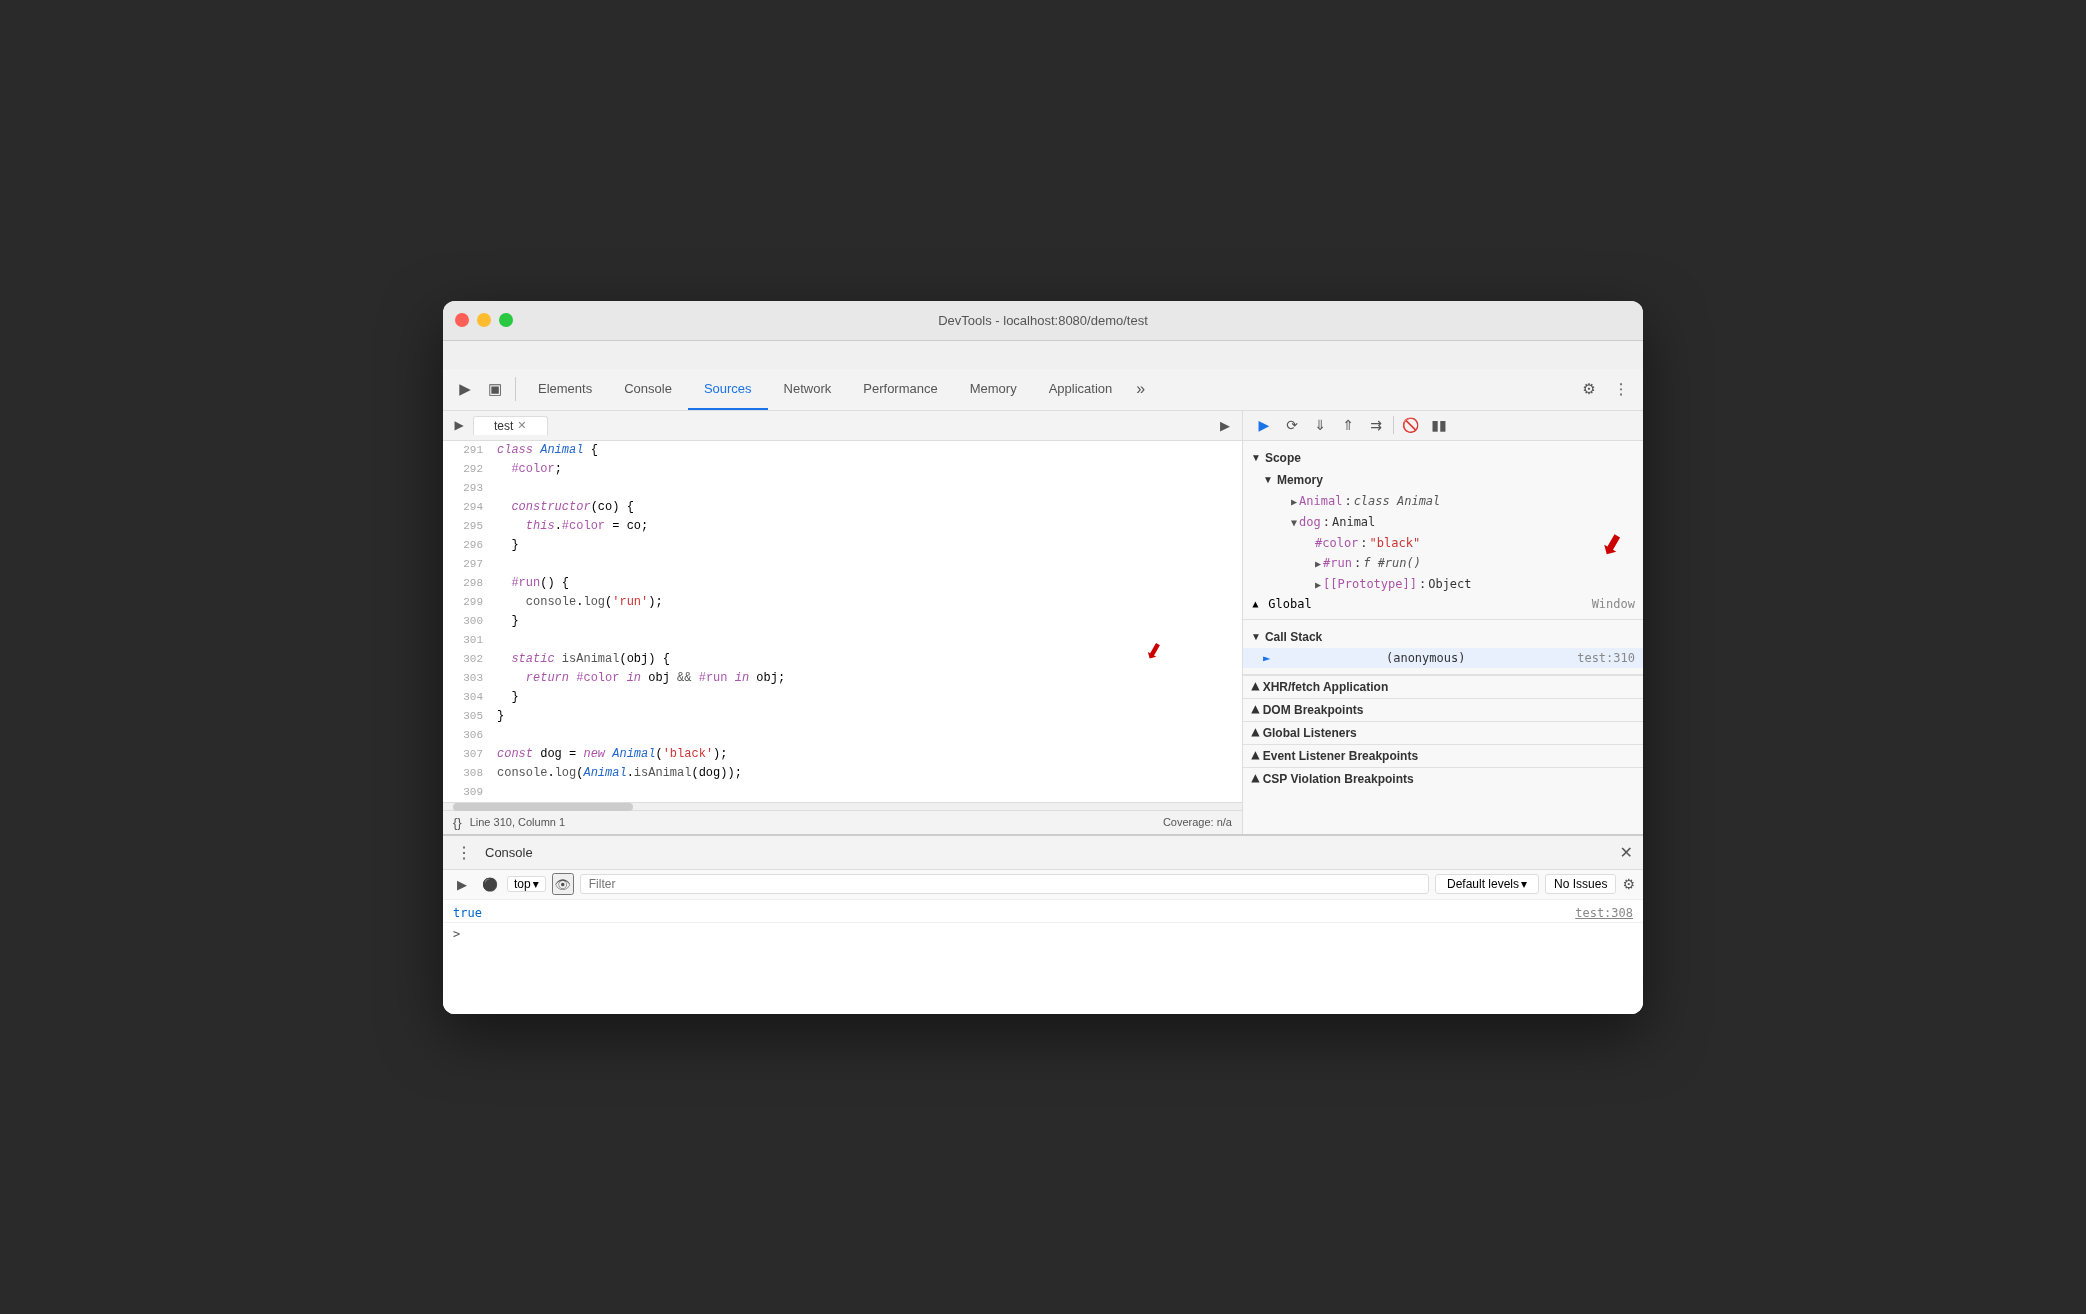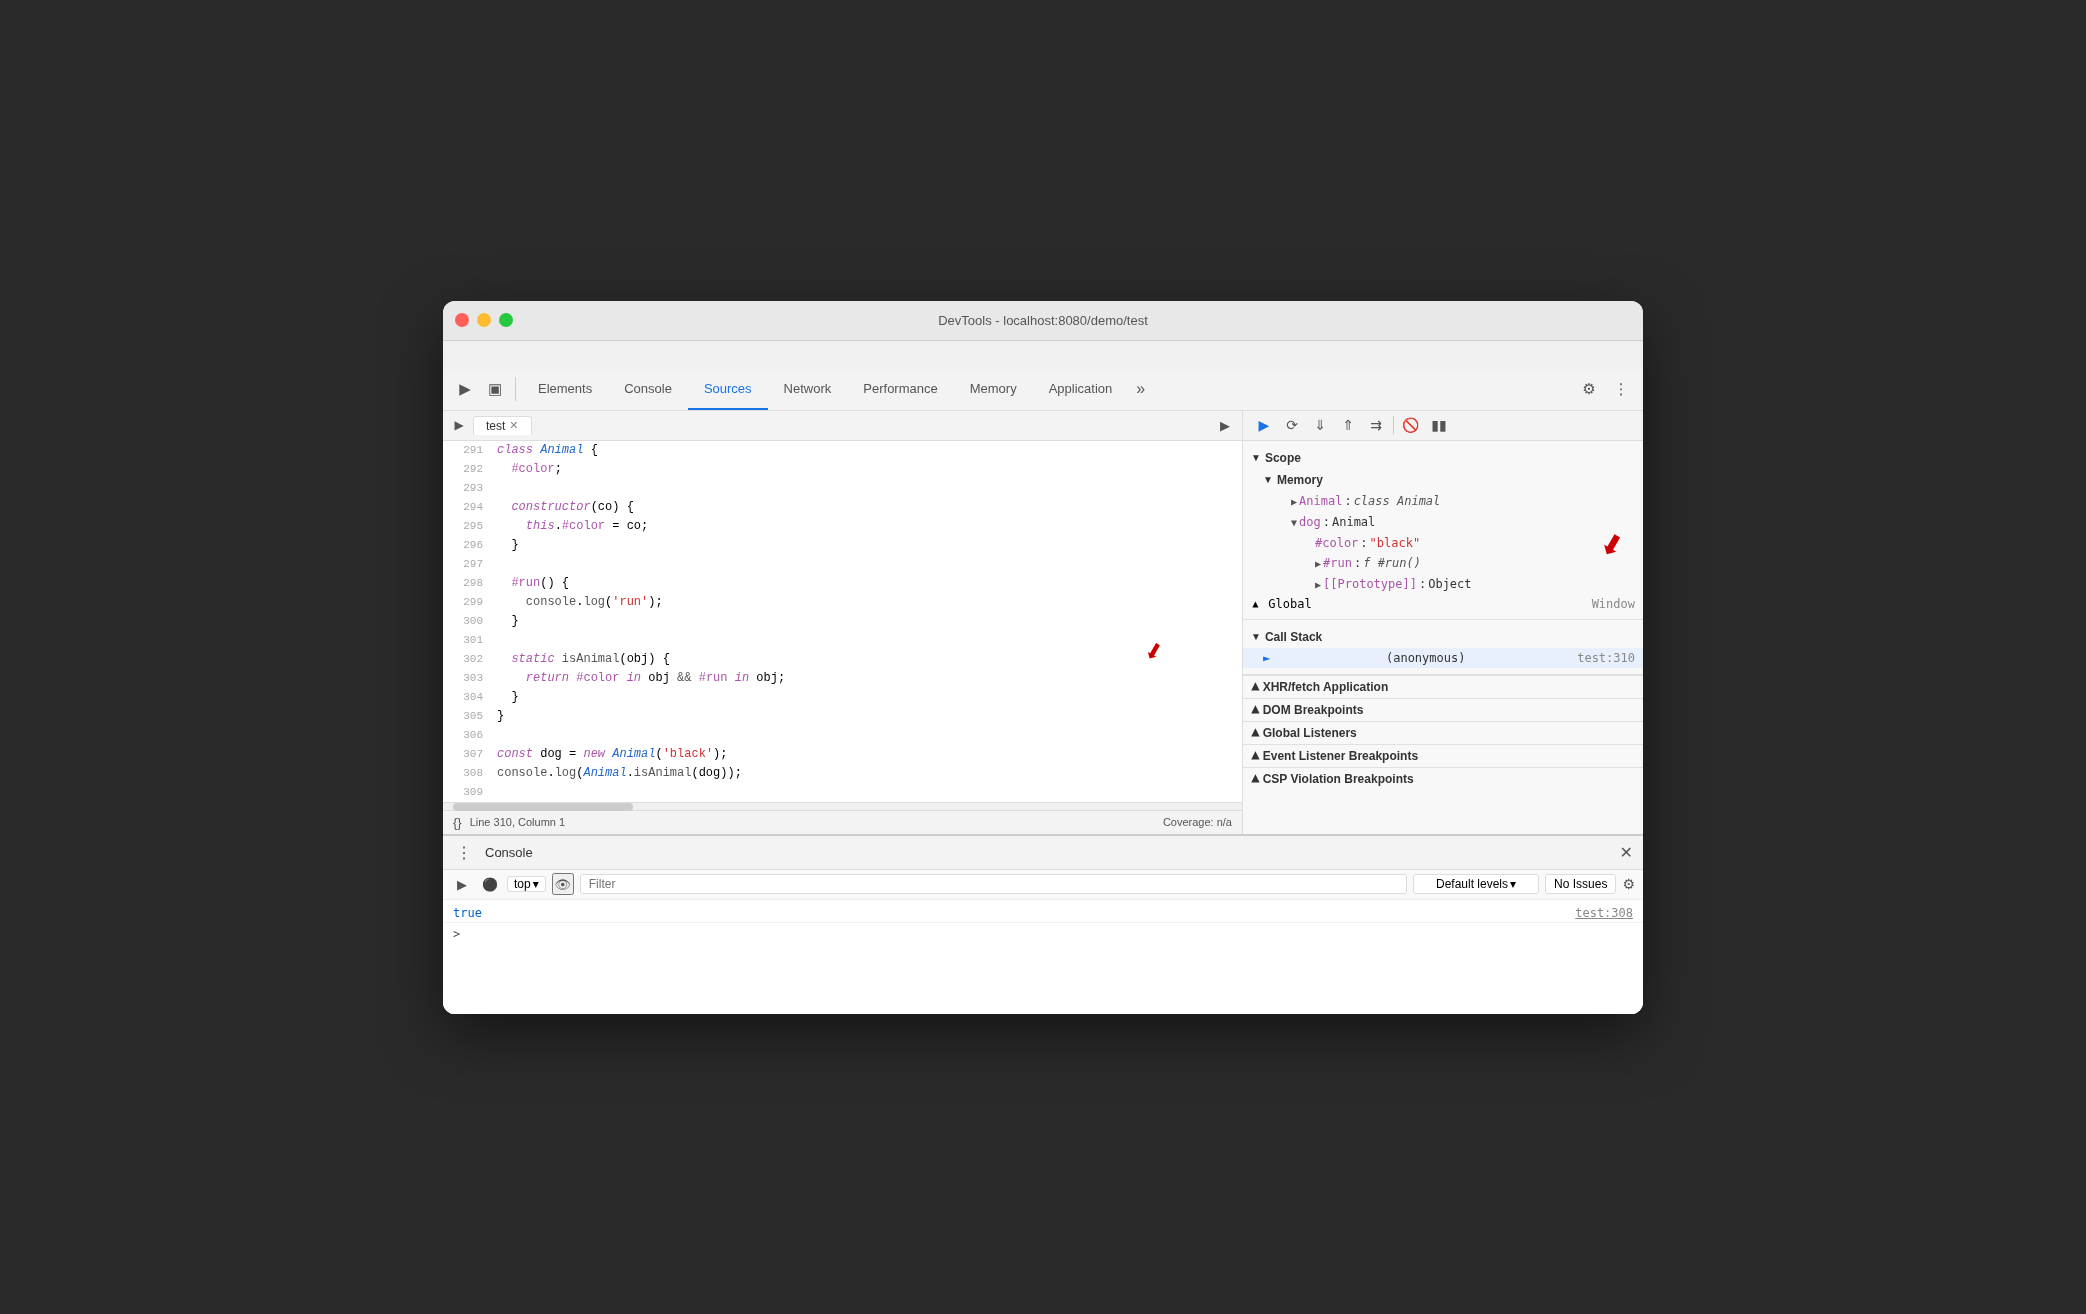--- a/index.html
+++ b/index.html
@@ -157,21 +157,21 @@
       border: none;
       background: transparent;
       cursor: pointer;
       font-size: 12px;
       color: #555;
     }
     .file-tab {
       display: flex;
       align-items: center;
       gap: 4px;
-      padding: 2px 12px;
+      padding: 2px 20px;
       background: #fff;
       border: 1px solid #ddd;
       border-bottom: none;
       border-radius: 3px 3px 0 0;
       font-size: 12px;
       color: #333;
       cursor: pointer;
     }
     .file-tab-close {
       font-size: 11px;
@@ -461,21 +461,21 @@
       outline: none;
       background: #fff;
     }
     .console-levels {
       display: flex;
       align-items: center;
       gap: 2px;
       background: #fff;
       border: 1px solid #ddd;
       border-radius: 3px;
-      padding: 2px 22px;
+      padding: 2px 11px;
       font-size: 12px;
       cursor: pointer;
     }
     .console-issues {
       background: #fff;
       border: 1px solid #ddd;
       border-radius: 3px;
       padding: 2px 8px;
       font-size: 12px;
       cursor: pointer;

